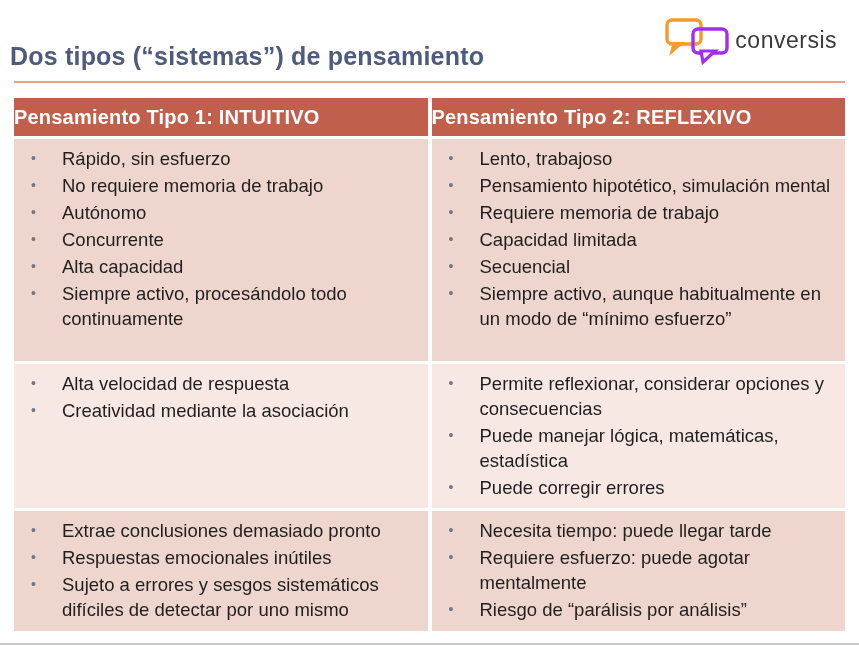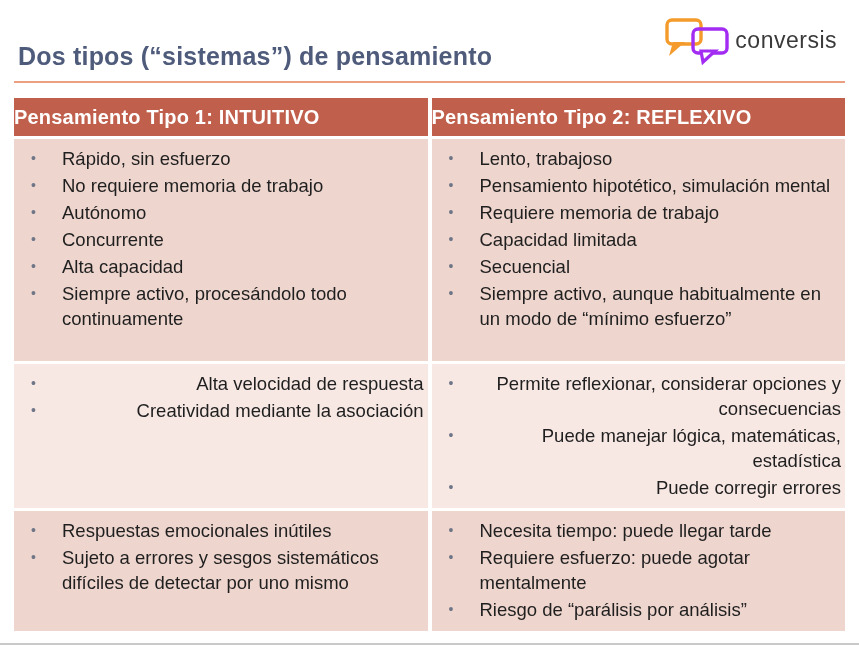--- a/index.html
+++ b/index.html
@@ -24,21 +24,21 @@
   .slide{
     width:859px;height:645px;
     background:#ffffff;
     border-bottom:2px solid #c9c9c9;
     position:relative;
   }
   .header-row{
     display:flex;
     justify-content:space-between;
     align-items:flex-start;
-    padding:14px 20px 0 18px;
+    padding:14px 20px 0 10px;
   }
   h1.page-title{
     font-size:25px;
     font-weight:bold;
     color:var(--title-color);
     margin-top:28px;
     letter-spacing:0.2px;
   }
   .logo{
     display:flex;
@@ -78,21 +78,21 @@
     height:38px;
     line-height:38px;
     padding-left:0;
     letter-spacing:0.2px;
   }
   .cell{
     list-style:none;
     padding:7px 4px 6px 0;
   }
   .row-dark .cell{background:var(--row-dark);}
-  .row-light .cell{background:var(--row-light);text-align:right;}
+  .row-light .cell{background:var(--row-light);}
   .row-1 .cell{min-height:222px;}
   .row-2 .cell{min-height:138px;}
   .row-3 .cell{min-height:120px;}
   .cell li{
     position:relative;
     padding-left:48px;
     font-size:18.5px;
     line-height:25px;
     color:var(--body-text);
     margin-bottom:2px;
@@ -163,20 +163,21 @@
         </ul>
       <ul class="cell">
           <li>Permite reflexionar, considerar opciones y consecuencias</li>
           <li>Puede manejar lógica, matemáticas, estadística</li>
           <li>Puede corregir errores</li>
         </ul>
     </div>
 
     <div class="tr row-dark row-3">
       <ul class="cell">
+          <li>Extrae conclusiones demasiado pronto</li>
           <li>Respuestas emocionales inútiles</li>
           <li>Sujeto a errores y sesgos sistemáticos difíciles de detectar por uno mismo</li>
         </ul>
       <ul class="cell">
           <li>Necesita tiempo: puede llegar tarde</li>
           <li>Requiere esfuerzo: puede agotar mentalmente</li>
           <li>Riesgo de “parálisis por análisis”</li>
         </ul>
     </div>
 

